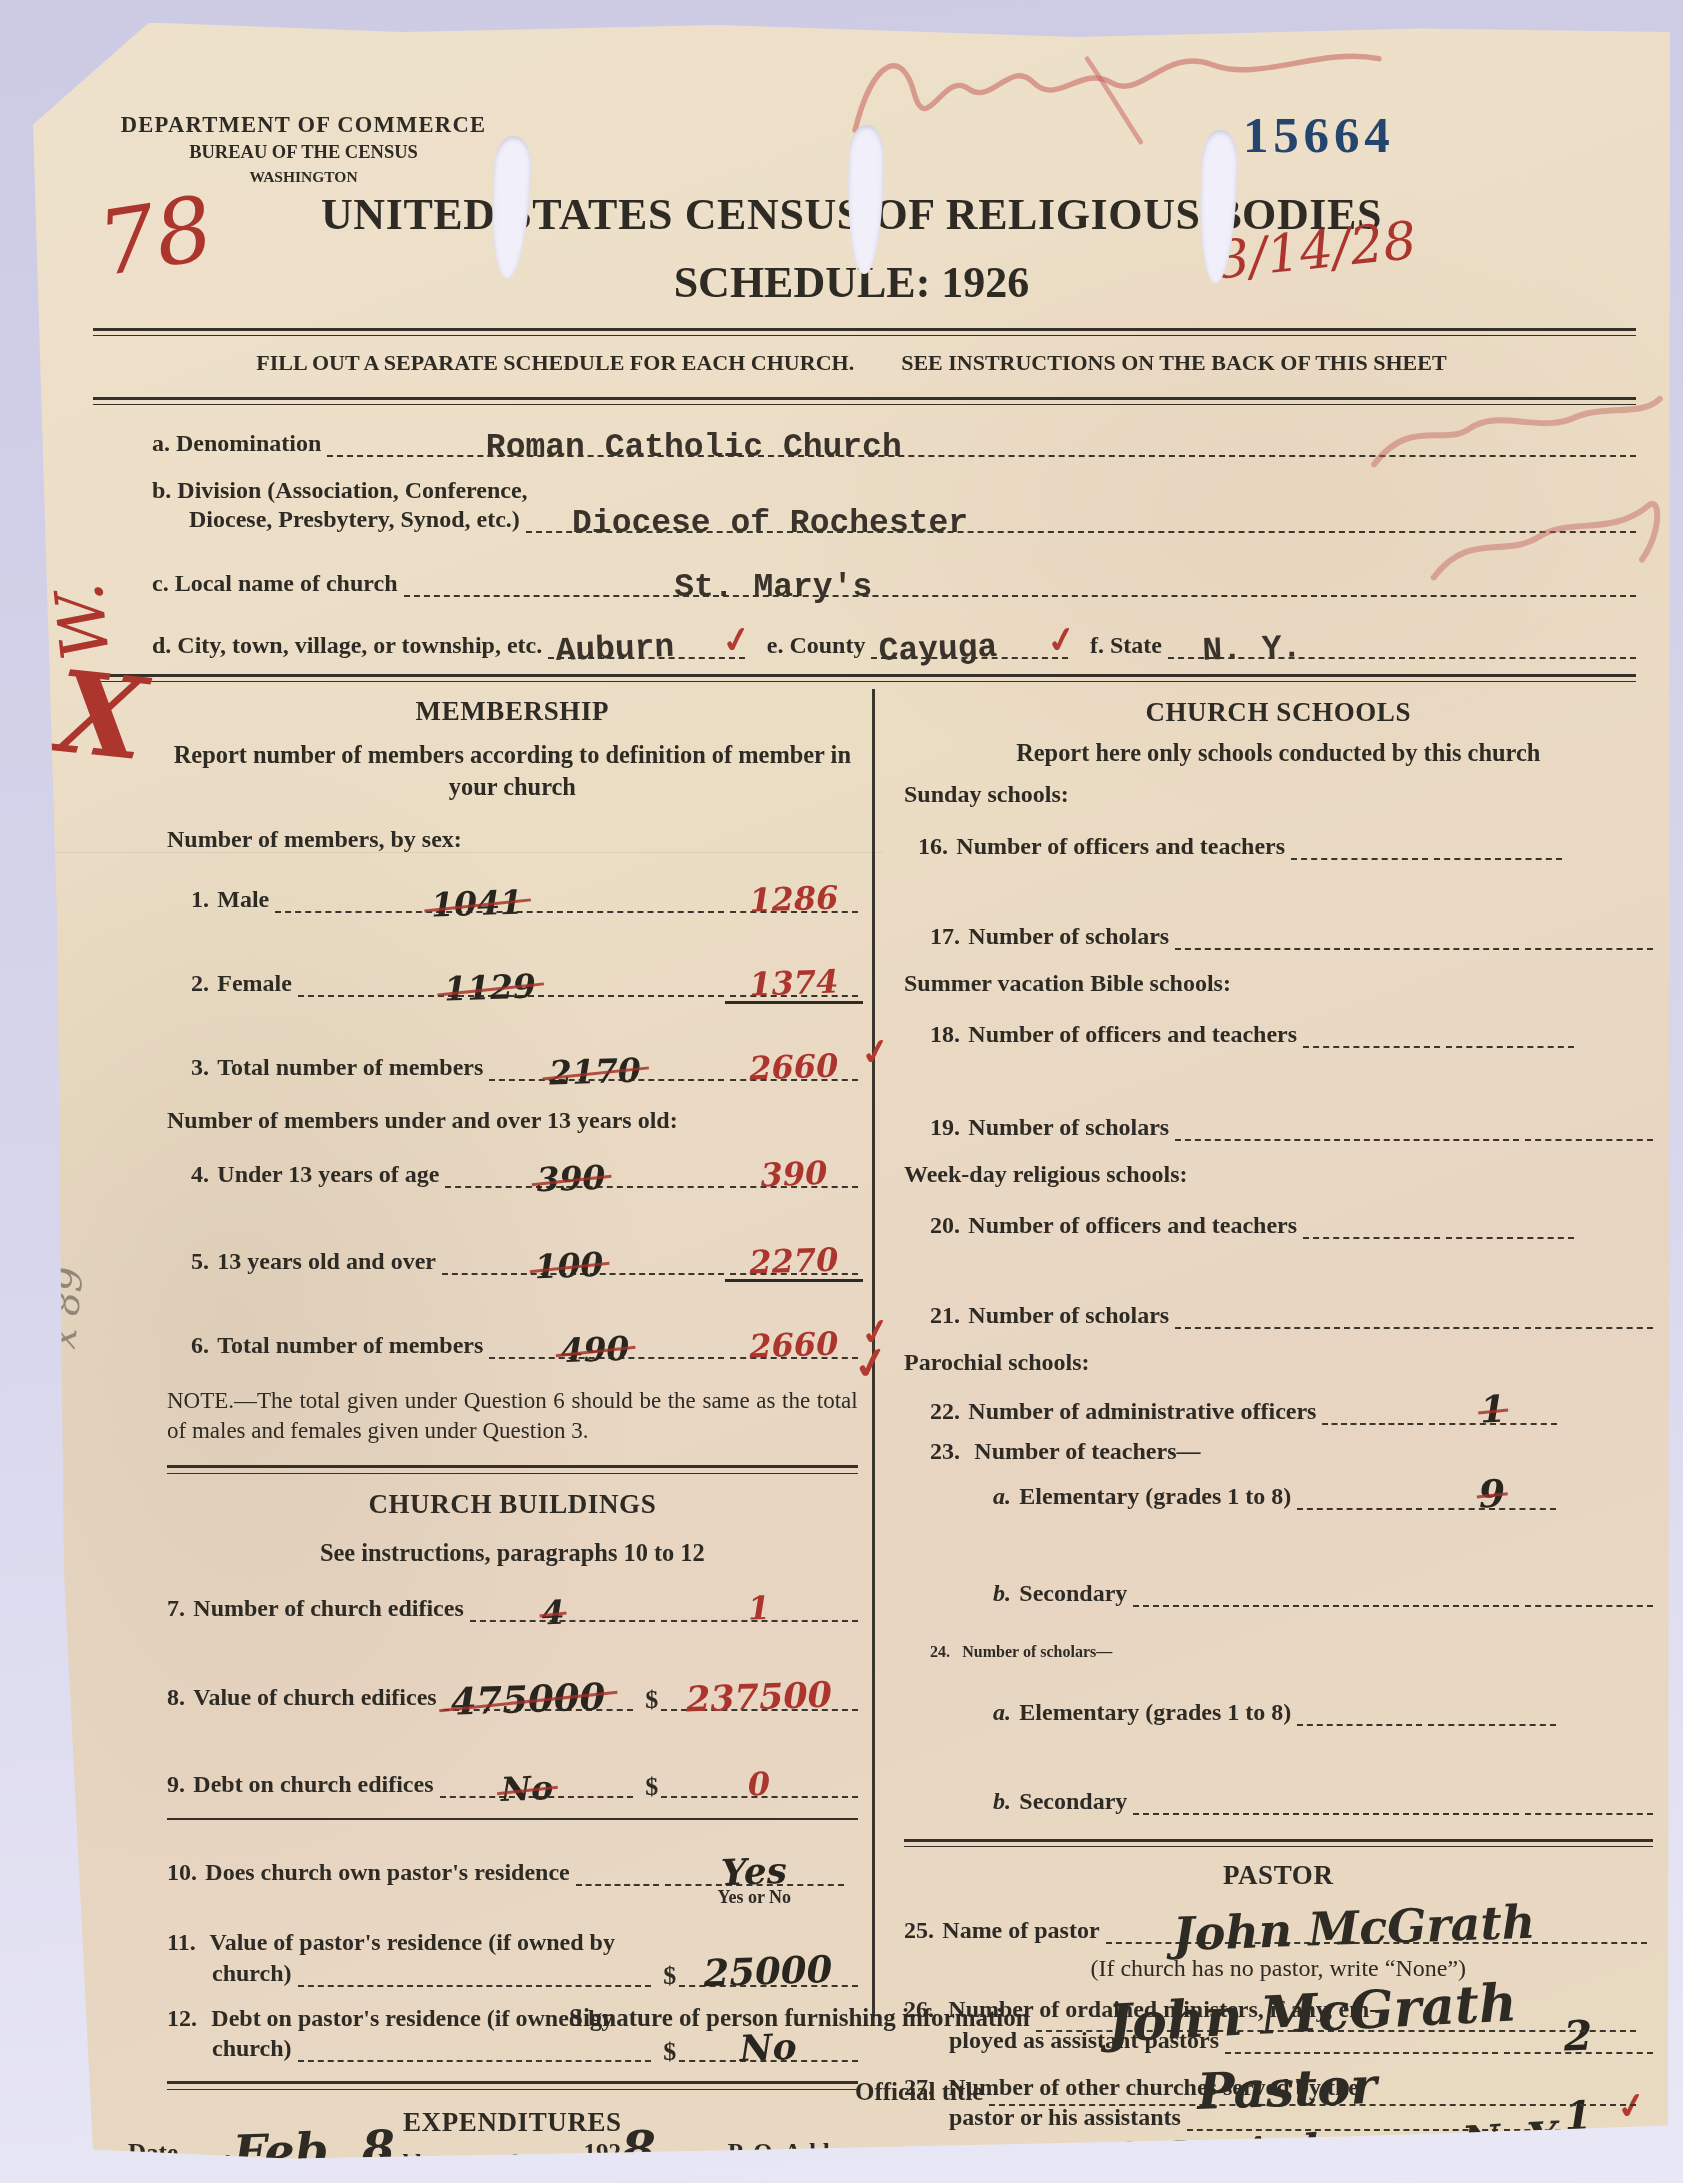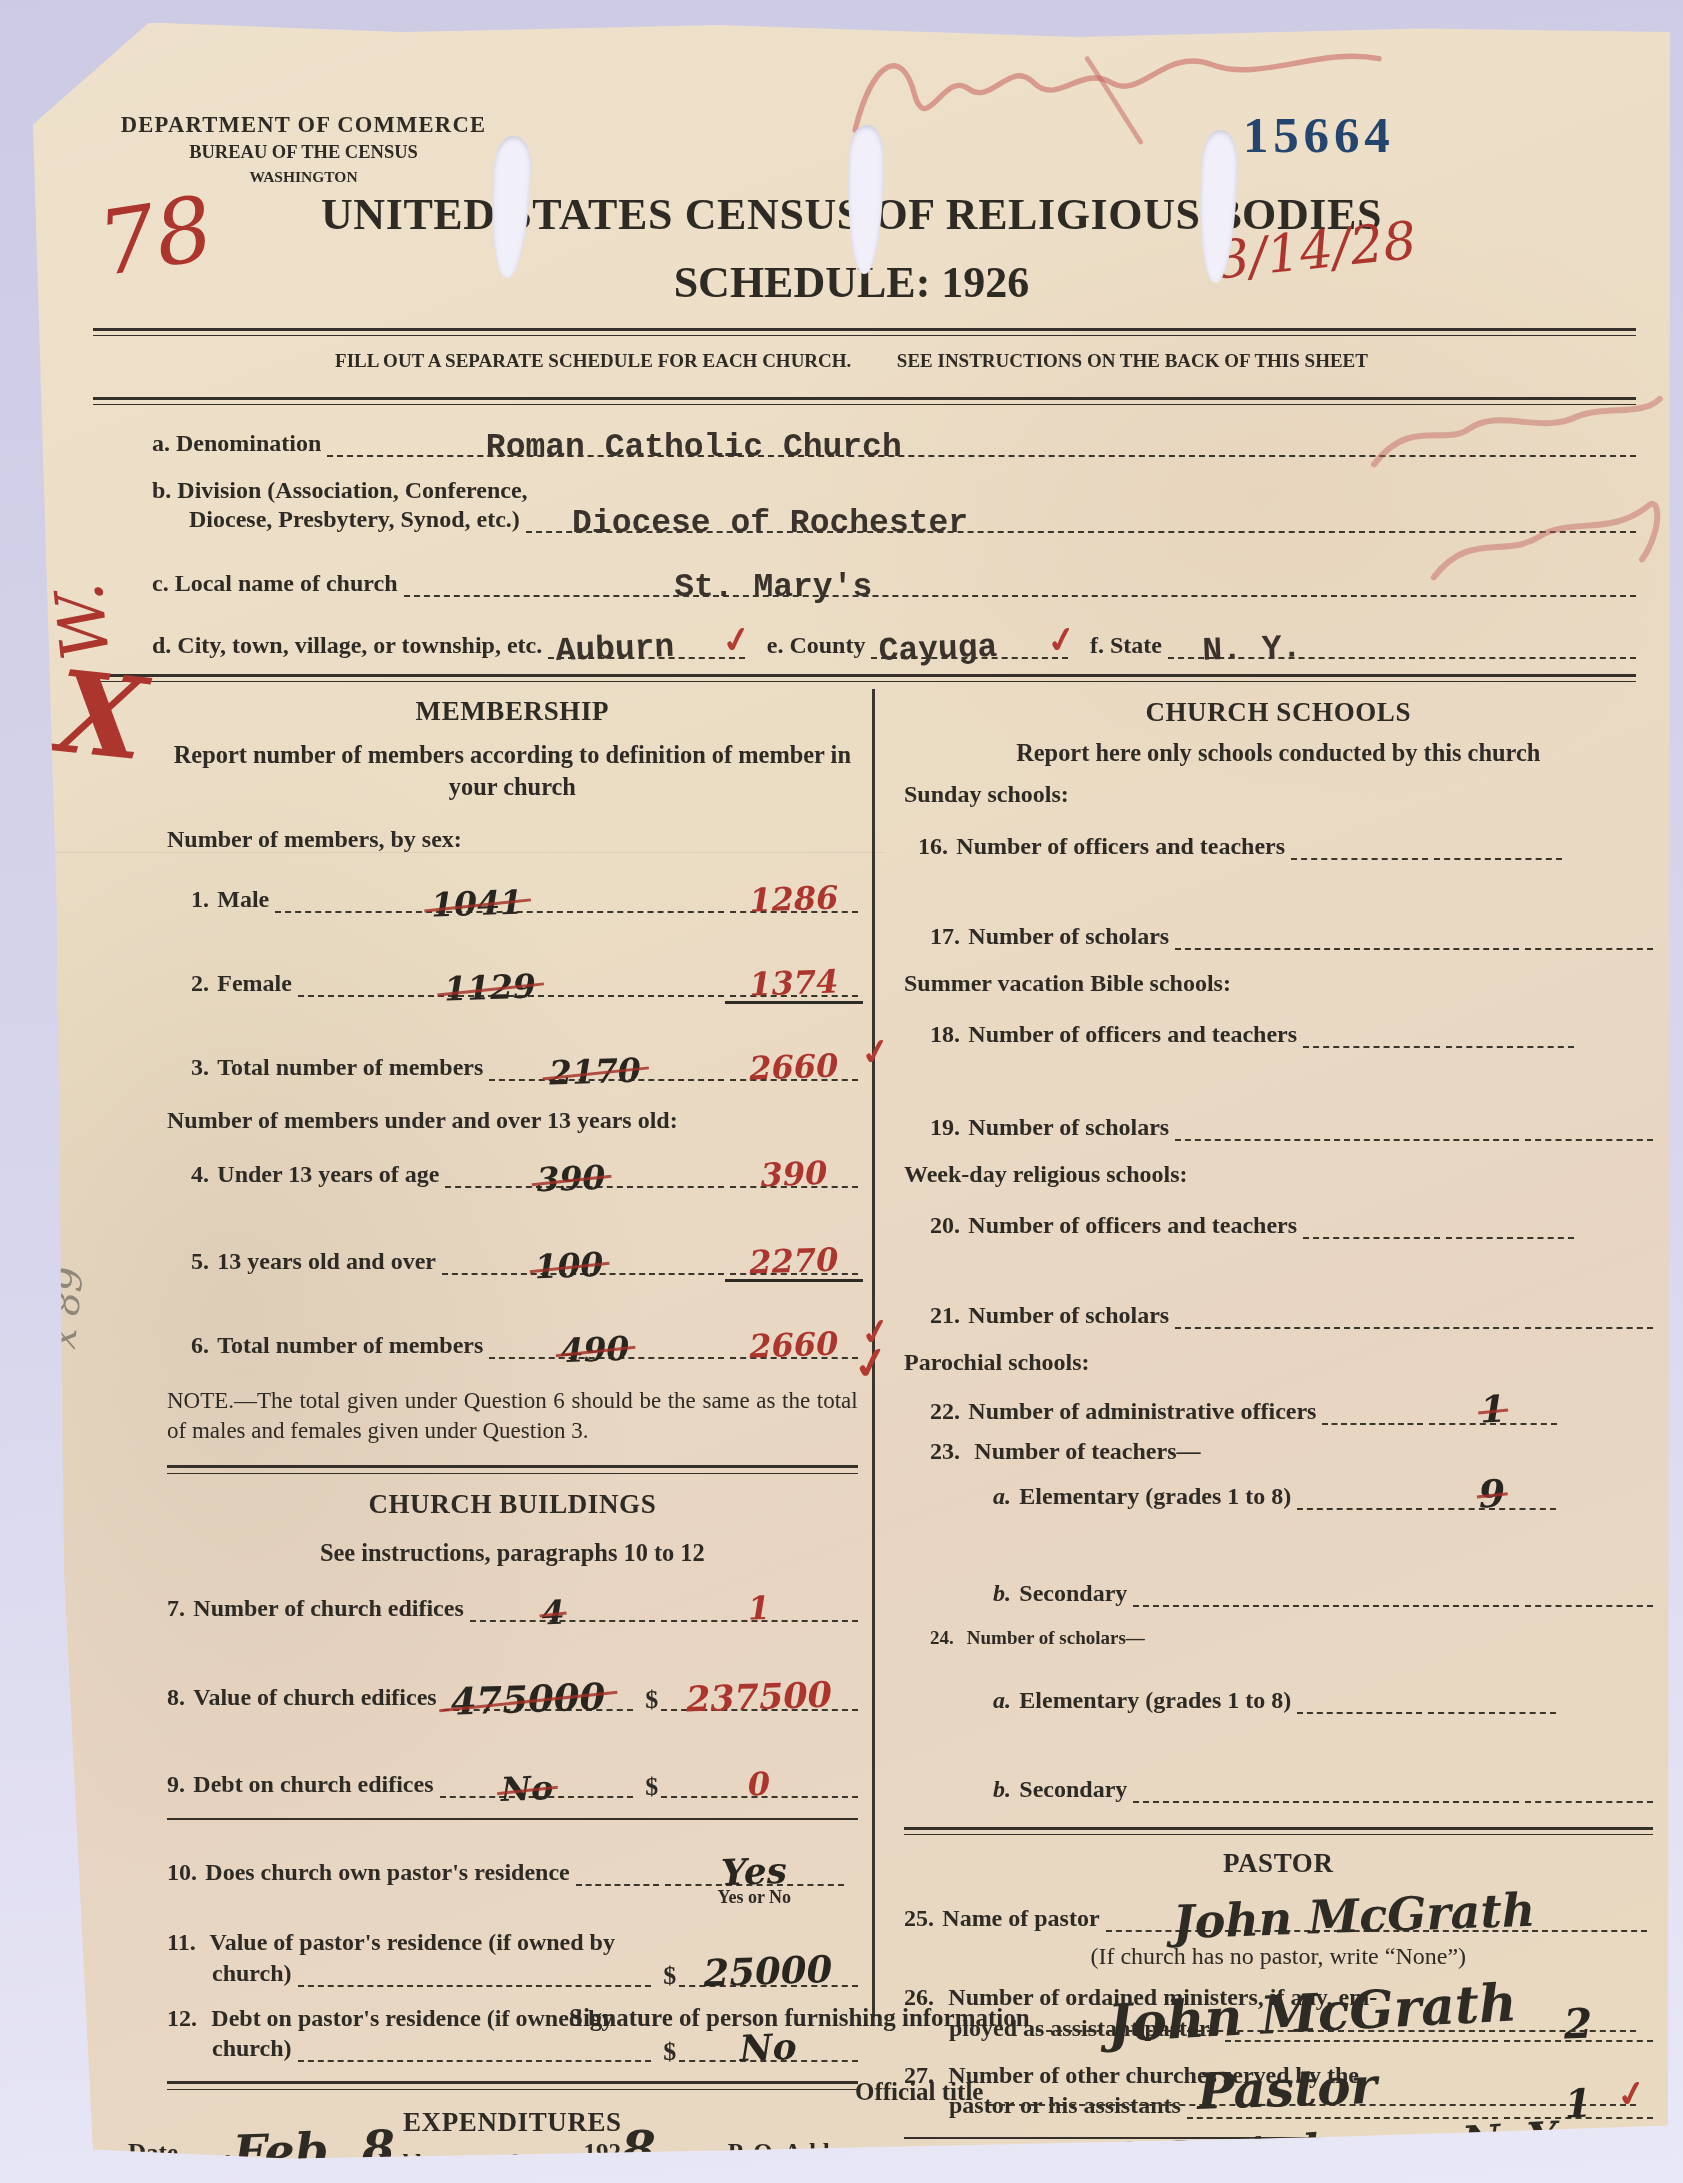--- a/index.html
+++ b/index.html
@@ -75,21 +75,21 @@
     <div class="b" style="font-size:18.5px;margin-top:4.8px">BUREAU OF THE CENSUS</div>
     <div class="b" style="font-size:15.5px;margin-top:4.8px;font-variant:small-caps">WASHINGTON</div>
   </div>
   <div class="abs b" style="left:1210px;top:83px;font-size:51px;color:#24456e;letter-spacing:4.8px">15664</div>
   <div class="abs red scr" style="left:66px;top:161px;font-size:89px;transform:rotate(-9deg)">78</div>
   <div class="abs ctr b" style="left:0;top:166px;width:1637px;font-size:44px;letter-spacing:0.6px">UNITED STATES CENSUS OF RELIGIOUS BODIES</div>
   <div class="abs ctr b" style="left:0;top:234px;width:1637px;font-size:44px">SCHEDULE: 1926</div>
   <div class="abs red scr" style="left:1183px;top:197px;font-size:52px;transform:rotate(-6deg)">3/14/28</div>
 
   <div class="abs dr" style="left:60px;top:305px;width:1543px"></div>
-  <div class="abs ctr" style="left:0;top:327px;width:1637px;font-size:19px">
+  <div class="abs ctr" style="left:0;top:327px;width:1637px;font-size:22px">
     <span class="b">FILL OUT A SEPARATE SCHEDULE FOR EACH CHURCH.</span>
     <span style="display:inline-block;width:36px"></span>
     <span class="b">SEE INSTRUCTIONS ON THE BACK OF THIS SHEET</span>
   </div>
   <div class="abs dr" style="left:60px;top:374px;width:1543px"></div>
 
   <div class="abs" style="left:119px;top:398px;width:1490px">
     <div class="row" style="margin-top:9.5px">
       <span>a. Denomination</span>
       <span class="dl">
@@ -348,21 +348,21 @@
         <span class="ans">
             <span class="corr strike" style="color:#29251f;font-size:38px">9</span>
           </span>
       </div>
       <div class="row" style="margin-top:70px">
         <span class="qno" style="margin-left:89px;font-style:italic">b.</span>
         <span>Secondary</span>
         <span class="dl"></span>
         <span class="ans"></span>
       </div>
-      <div style="font-size:19px;font-weight:700;margin-top:20px">
+      <div style="font-size:16px;font-weight:700;margin-top:36px">
         <span class="qno" style="margin-left:26px">24.</span>
         <span>Number of scholars—</span>
       </div>
       <div class="row" style="margin-top:38px">
         <span class="qno" style="margin-left:89px;font-style:italic">a.</span>
         <span>Elementary (grades 1 to 8)</span>
         <span class="dl" style="max-width:125px"></span>
         <span class="ans"></span>
       </div>
       <div class="row" style="margin-top:62px">

